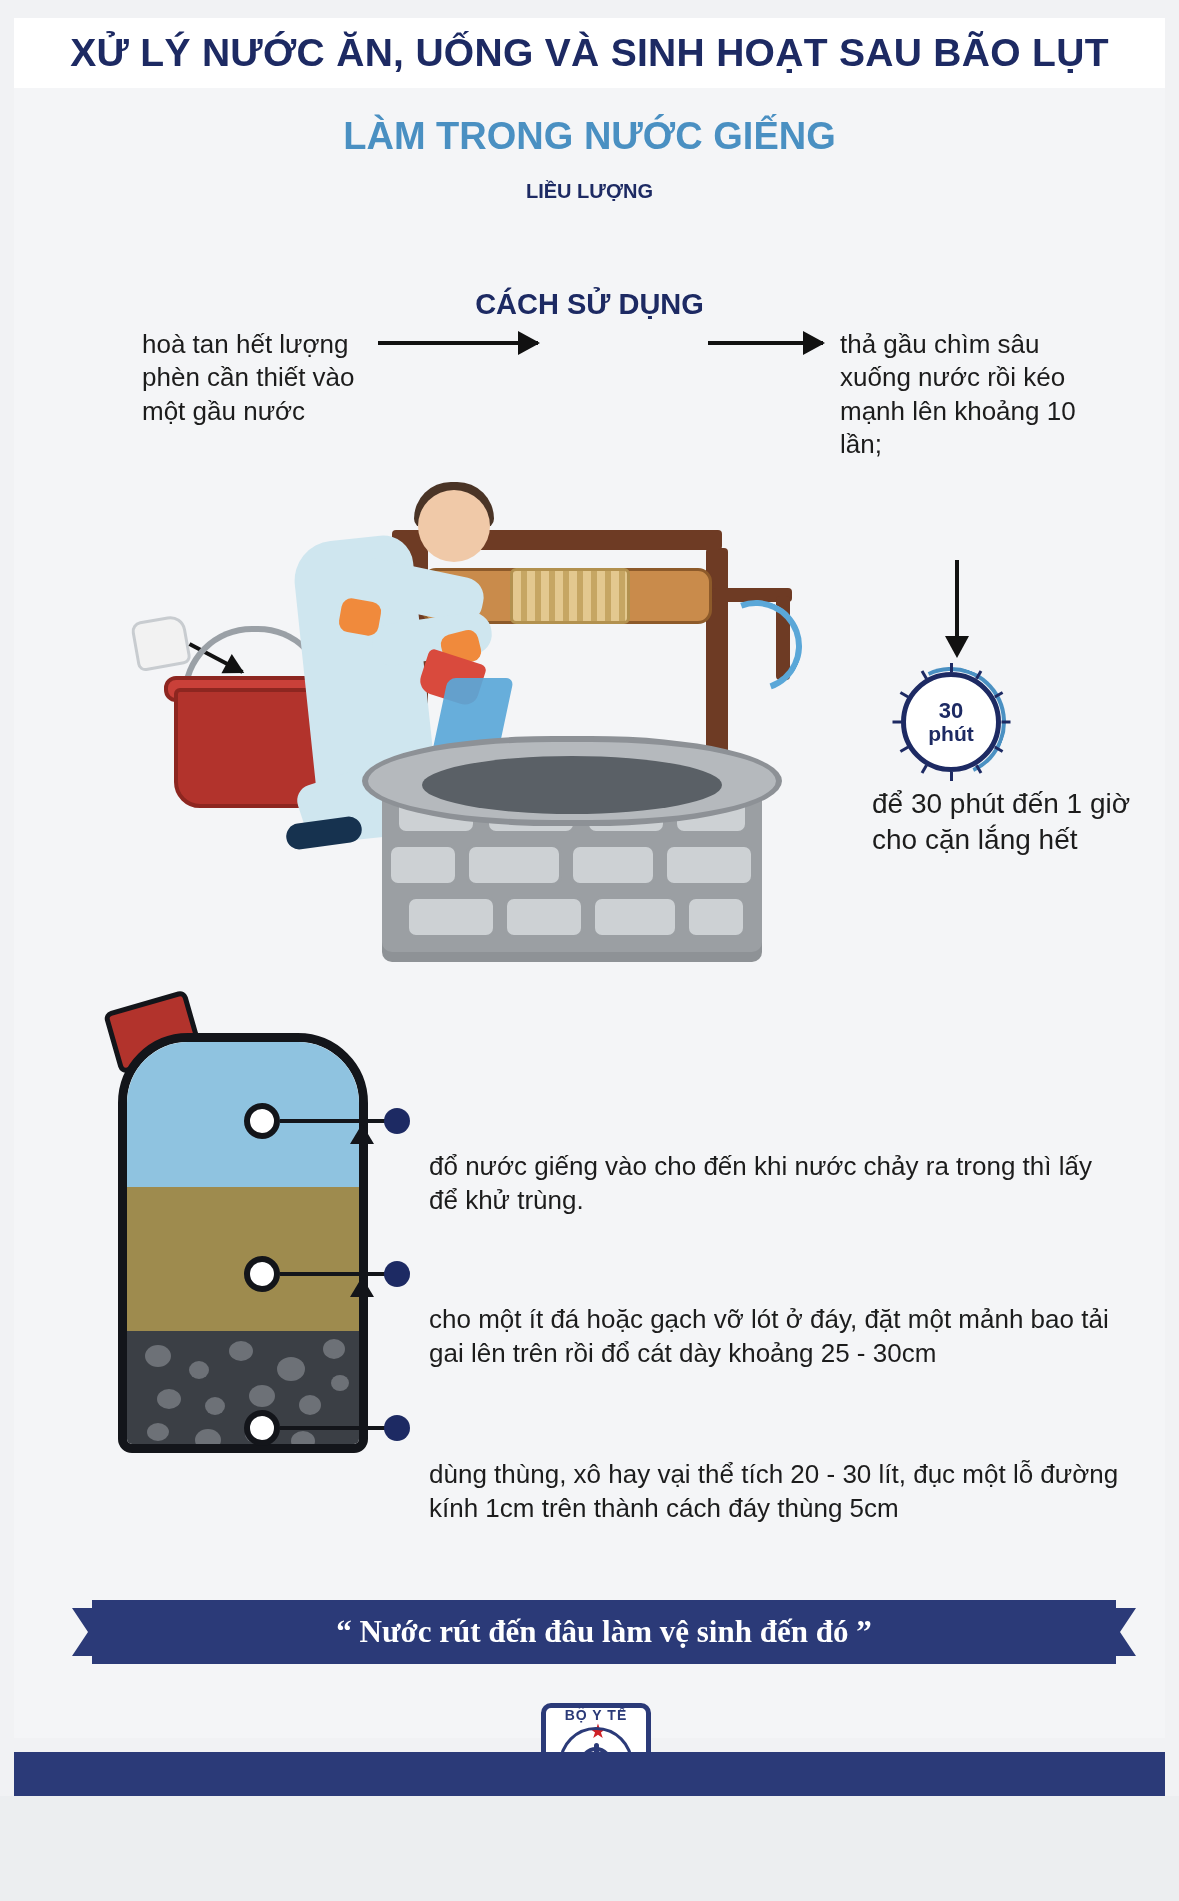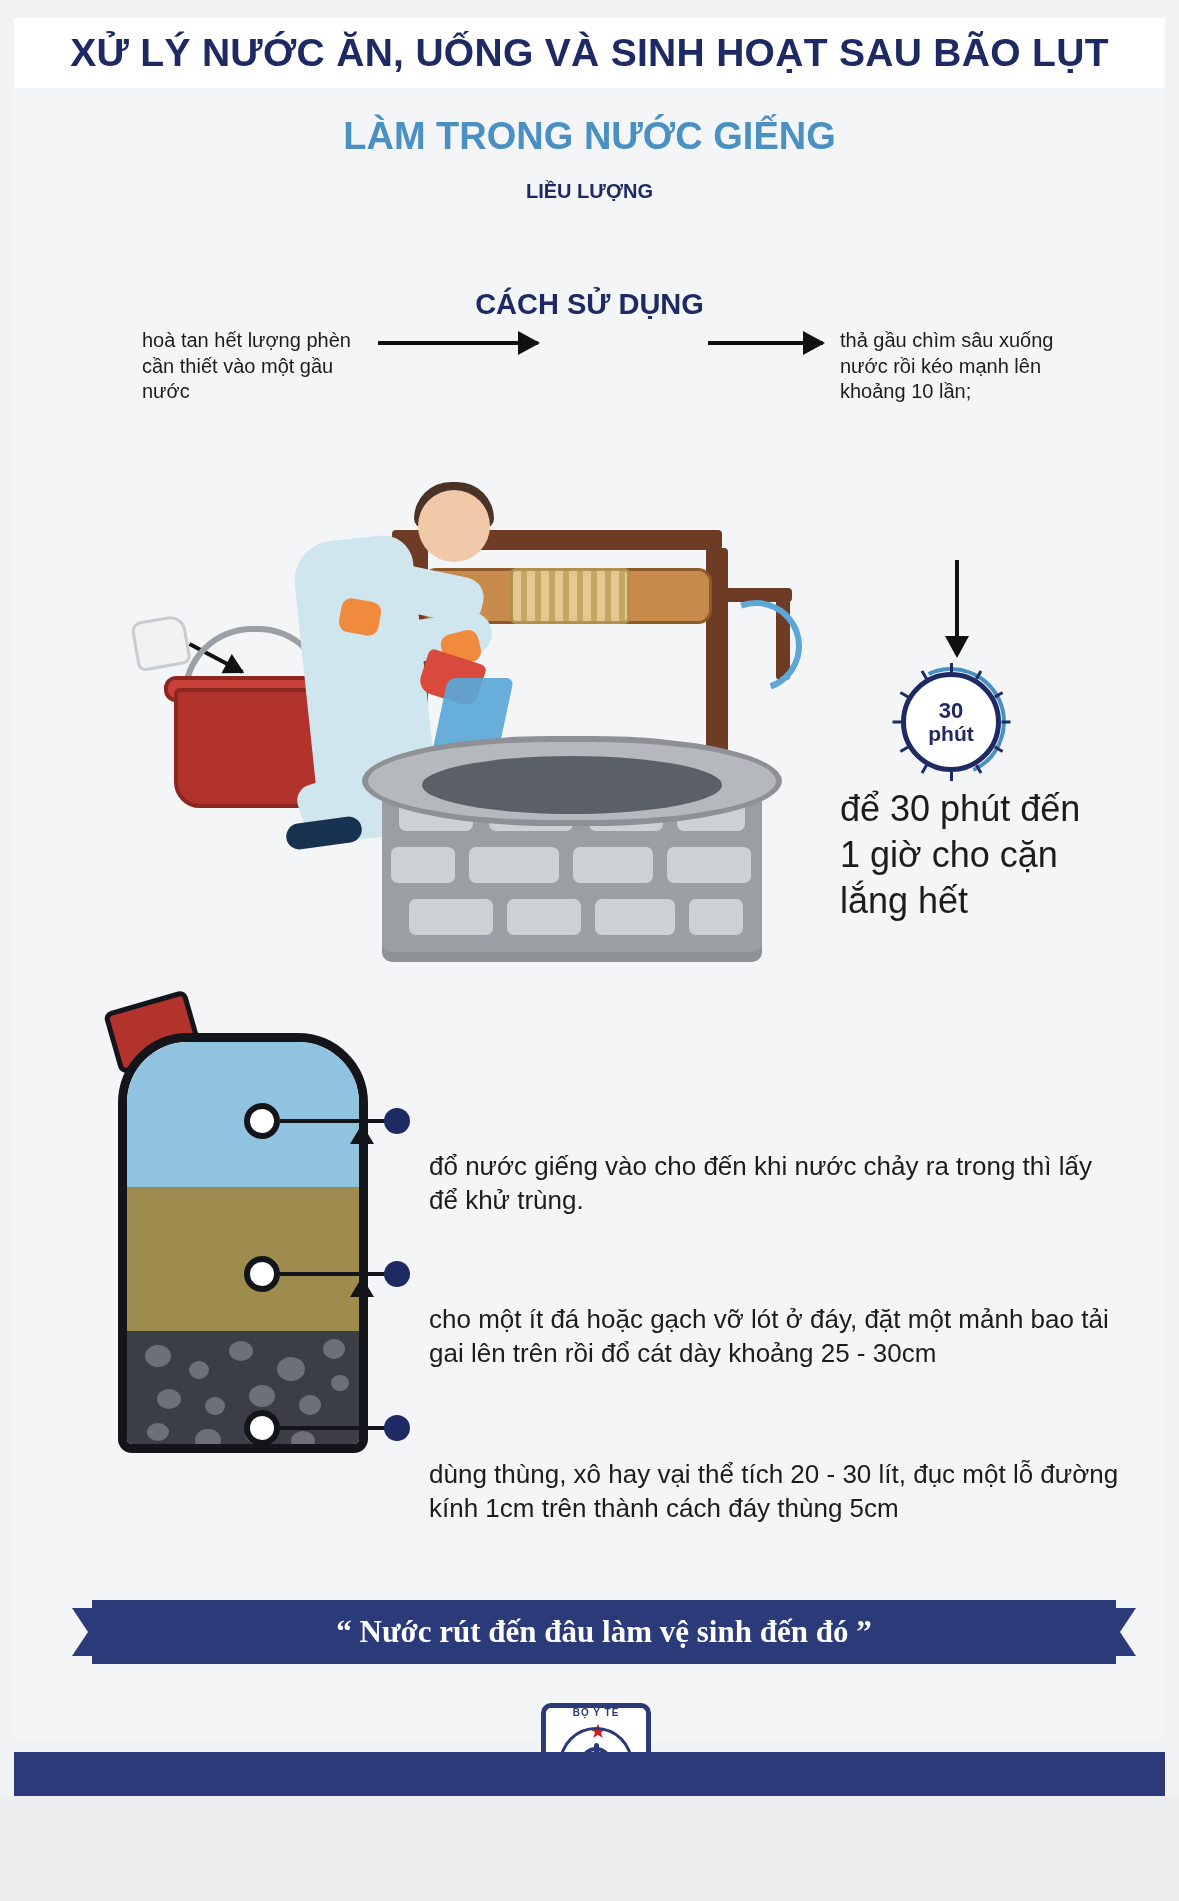--- a/index.html
+++ b/index.html
@@ -41,27 +41,27 @@
     position:absolute;left:0;top:138px;width:100%;
     text-align:center;color:#1c1c1c;font-size:27px;
   }
   .dose-text b{font-weight:bold;}
   .usage-title{
     position:absolute;left:0;top:200px;width:100%;
     text-align:center;color:#1d2a63;font-weight:bold;font-size:29px;
   }
   
   .step-text{
-    position:absolute;color:#1c1c1c;font-size:20px;line-height:1.28;
+    position:absolute;color:#1c1c1c;font-size:26px;line-height:1.28;
   }
   #step1{left:128px;top:240px;width:230px;}
   #step2{left:553px;top:240px;width:200px;}
   #step3{left:826px;top:240px;width:260px;}
   .step-note{
-    position:absolute;color:#1c1c1c;font-size:36px;line-height:1.28;
+    position:absolute;color:#1c1c1c;font-size:28px;line-height:1.28;margin-left:32px;
   }
   #note-settle{left:826px;top:698px;width:260px;}
   
   .arrow-h{position:absolute;height:4px;background:#111;}
   .arrow-h:after{
     content:"";position:absolute;right:-2px;top:-10px;
     border-left:22px solid #111;border-top:12px solid transparent;border-bottom:12px solid transparent;
   }
   #arrow1{left:364px;top:253px;width:160px;}
   #arrow2{left:694px;top:253px;width:115px;}
@@ -241,21 +241,21 @@
     border:3px solid #2b3a78;box-sizing:border-box;
   }
   .logo-star{position:absolute;left:48px;top:18px;color:#cf2026;font-size:20px;line-height:1;}
   .logo-rod{position:absolute;left:53px;top:40px;width:5px;height:44px;background:#2b3a78;border-radius:3px;}
   .logo-snake{
     position:absolute;left:38px;top:44px;width:34px;height:36px;
     border:4px solid #2b3a78;border-radius:50%;border-right-color:transparent;box-sizing:border-box;
   }
   .logo-top-text{
     position:absolute;left:0;top:4px;width:110px;text-align:center;
-    color:#2b3a78;font-size:10px;font-weight:bold;letter-spacing:1px;
+    color:#2b3a78;font-size:14px;font-weight:bold;letter-spacing:1px;
   }
   .logo-bottom-text{
     position:absolute;left:0;top:99px;width:110px;text-align:center;
     color:#2b3a78;font-size:7px;font-weight:bold;letter-spacing:.5px;
   }
   
   .footer-bar{
     position:absolute;left:14px;top:1752px;width:1151px;height:44px;background:#2b3a78;
   }
   .bottom-fill{

